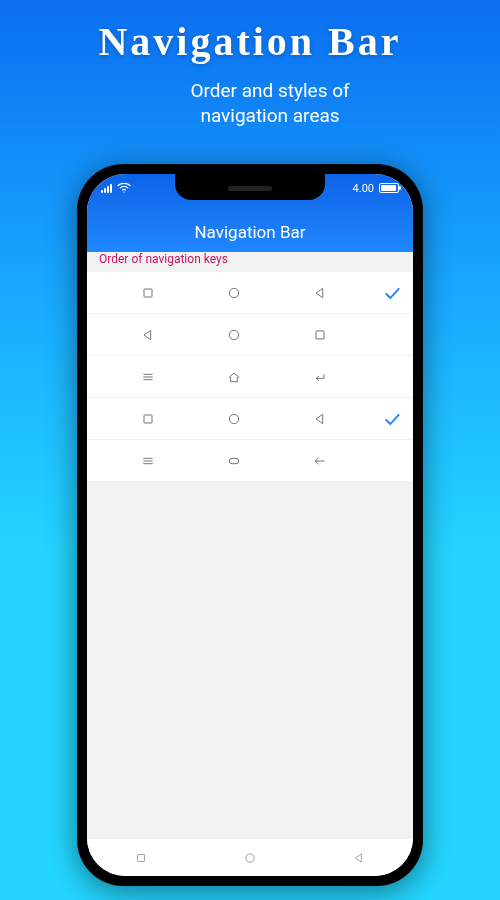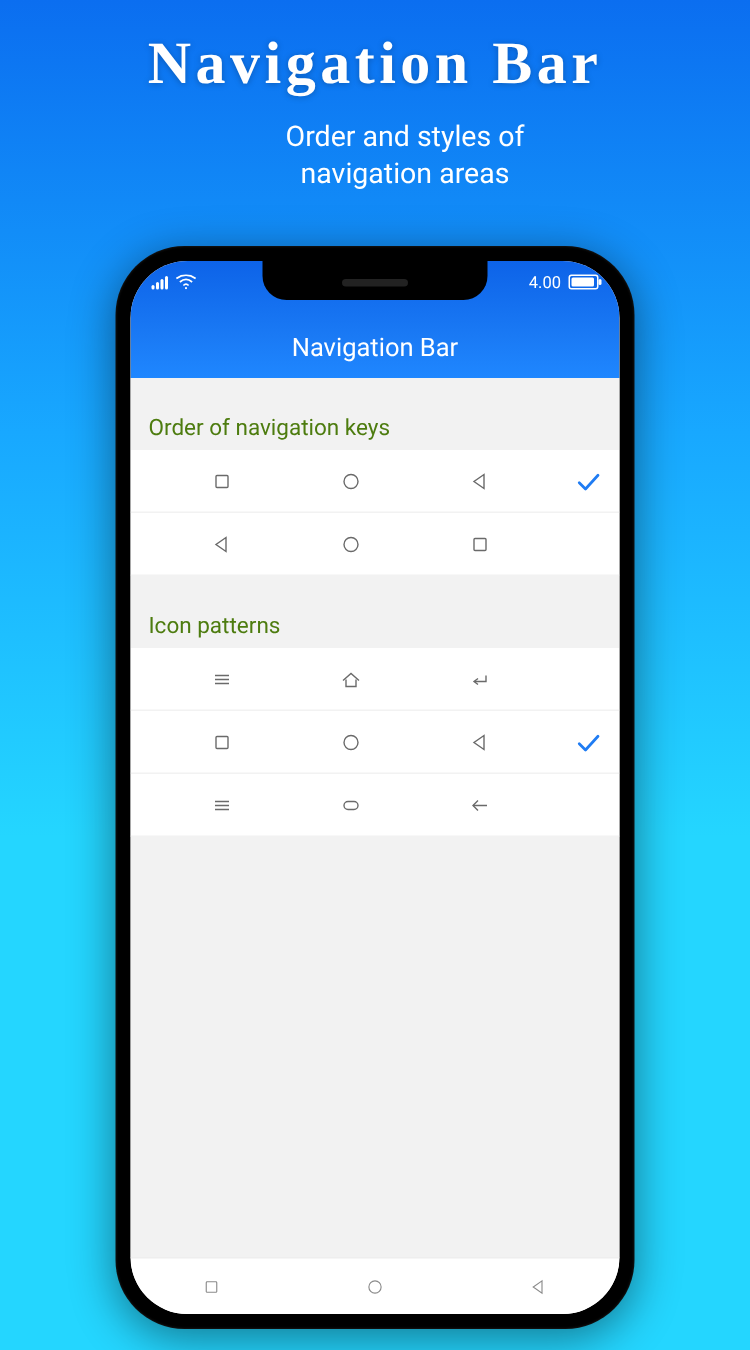--- a/index.html
+++ b/index.html
@@ -86,22 +86,22 @@
     position:absolute; bottom:10px; left:0; right:0;
     text-align:center; color:#fff; font-size:17px; font-weight:400;
   }
 
   .content {
     position:absolute; top:78px; bottom:38px; left:0; right:0;
     overflow:hidden;
     background:#f2f2f2;
   }
   .section-label{
-    font-size:15px; color:#4d7c0f;
-    padding:24px 12px 6px;
+    font-size:12px; color:#be185d;
+    padding:0 12px 6px;
     background:#f2f2f2;
   }
   .help-text{
     font-size:11.5px; color:#6a6a6a;
     padding:8px 12px 6px;
     line-height:1.35;
     background:#f2f2f2;
   }
   .option-row{
     height:42px;
@@ -213,21 +213,20 @@
               </div>
               <div class="slot">
                 <svg xmlns="http://www.w3.org/2000/svg" viewBox="0 0 24 24" class="navicon">
                   <rect x="6" y="6" width="12" height="12" rx="1"></rect>
                 </svg>
               </div>
             </div>
             <div class="check-slot"></div>
           </div>
         </div>
-      <div class="section-label">Icon patterns</div>
       <div id="pattern-list">
           <div class="option-row">
             <div class="icons-3">
               <div class="slot">
                 <svg xmlns="http://www.w3.org/2000/svg" viewBox="0 0 24 24" class="navicon">
                   <line x1="5" y1="8" x2="19" y2="8"></line>
                   <line x1="5" y1="12" x2="19" y2="12"></line>
                   <line x1="5" y1="16" x2="19" y2="16"></line>
                 </svg>
               </div>

